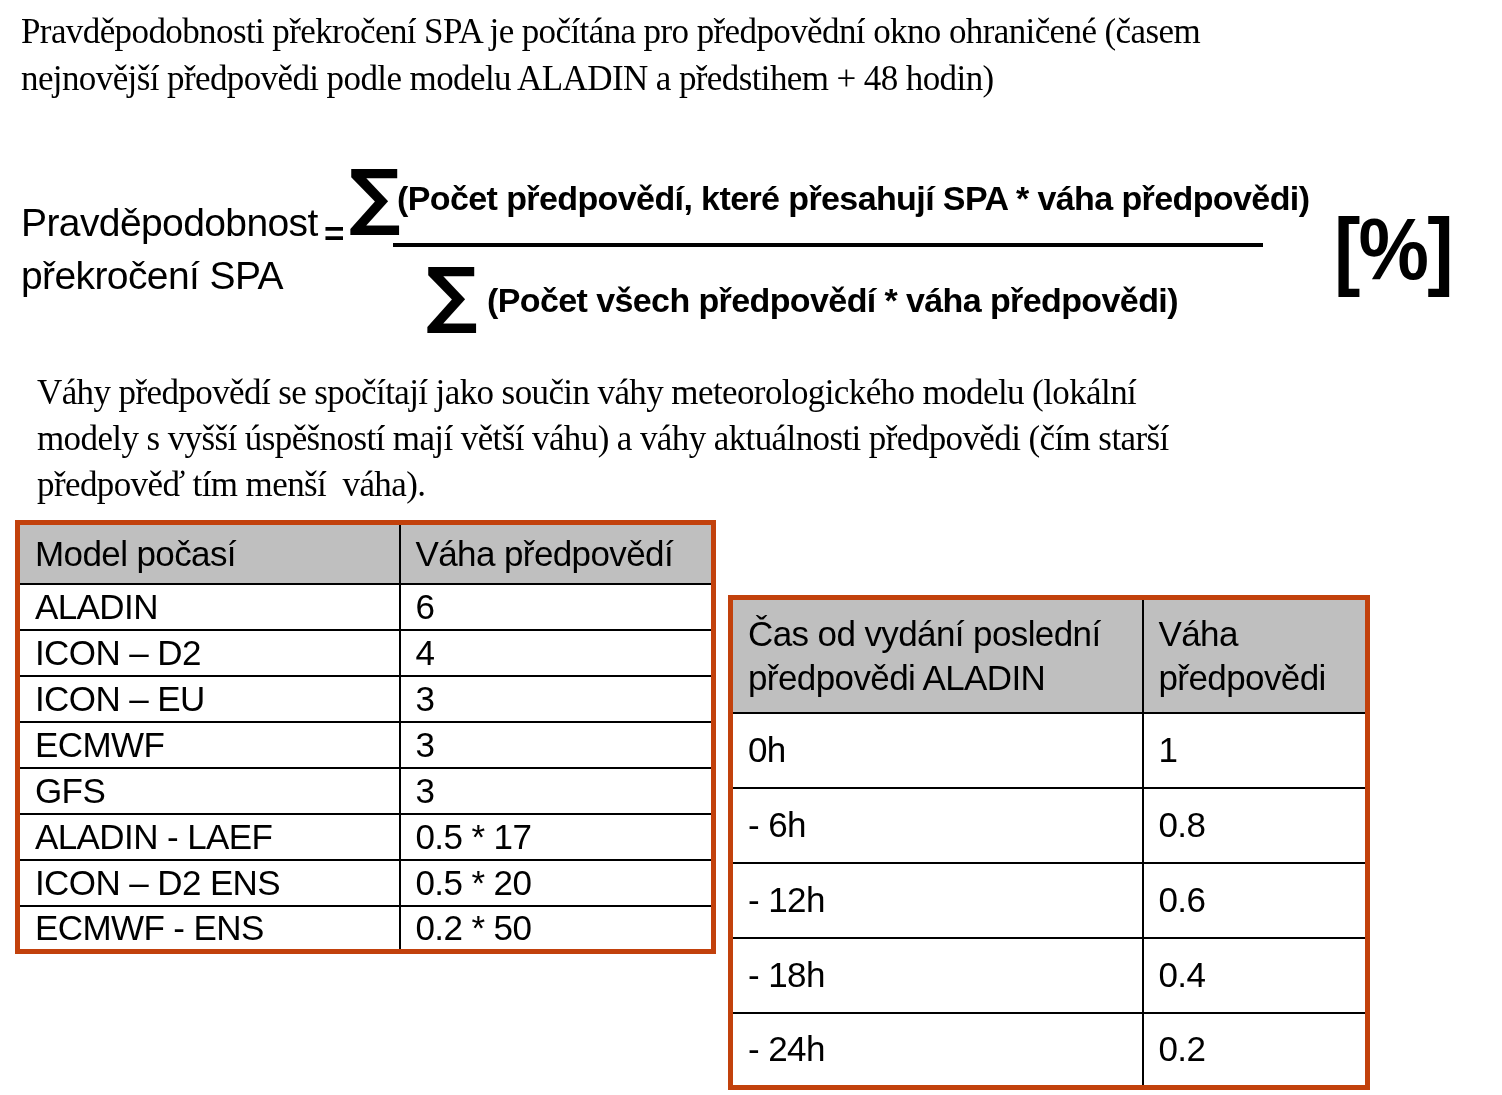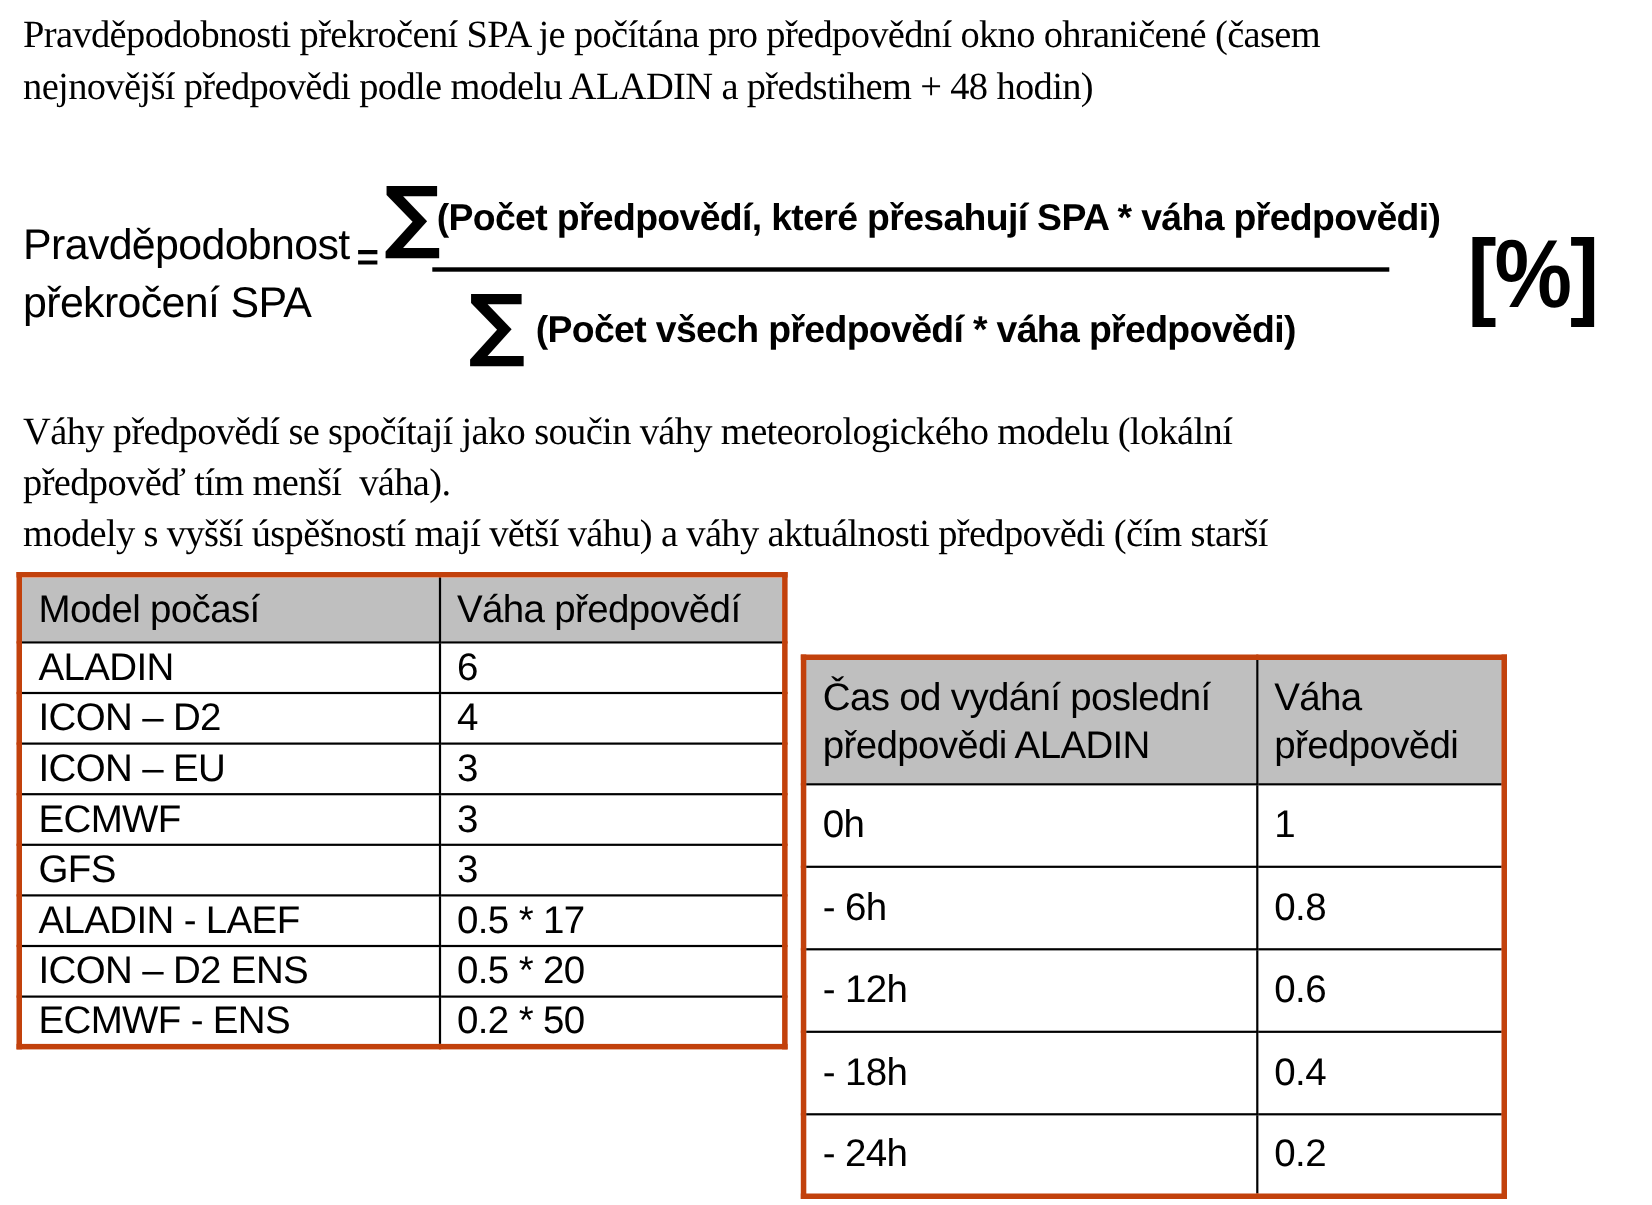--- a/index.html
+++ b/index.html
@@ -9,21 +9,21 @@
     height: 1095px;
     background: #ffffff;
     color: #000000;
     font-family: "Liberation Sans", sans-serif;
     overflow: hidden;
   }
   
   .para { position: absolute; font-size: 35px; letter-spacing: -0.6px; font-family: Liberation Serif, serif; }
   .para .line { white-space: pre; line-height: 47px; }
   #intro { left: 21px; top: 8px; }
-  #weights-note { left: 21px; top: 370px; }
+  #weights-note { left: 37px; top: 370px; }
   #weights-note .line { line-height: 46px; }
 
   
   .formula-label {
     position: absolute; left: 21px; top: 196px;
     font-size: 39px; letter-spacing: -0.6px;
   }
   .formula-label .line { line-height: 53px; white-space: pre; }
   .equals {
     position: absolute; left: 324px; top: 214px;
@@ -102,22 +102,22 @@
     <div class="sigma" id="sigma-top">∑</div>
     <div class="frac-text" id="numerator">(Počet předpovědí, které přesahují SPA * váha předpovědi)</div>
     <div class="frac-bar"></div>
     <div class="sigma" id="sigma-bottom">∑</div>
     <div class="frac-text" id="denominator">(Počet všech předpovědí * váha předpovědi)</div>
     <div class="unit">[%]</div>
   </div>
 
   <div class="para" id="weights-note">
     <div class="line">Váhy předpovědí se spočítají jako součin váhy meteorologického modelu (lokální</div>
+    <div class="line">modely s vyšší úspěšností mají větší váhu) a váhy aktuálnosti předpovědi (čím starší</div>
     <div class="line">předpověď tím menší  váha).</div>
-    <div class="line">modely s vyšší úspěšností mají větší váhu) a váhy aktuálnosti předpovědi (čím starší</div>
   </div>
 
   <table class="data-table" id="model-table">
     <colgroup>
         <col style="width:382px">
         <col style="width:314px">
       </colgroup>
     <tbody>
         <tr class="hdr-row">
       <th>Model počasí</th>

